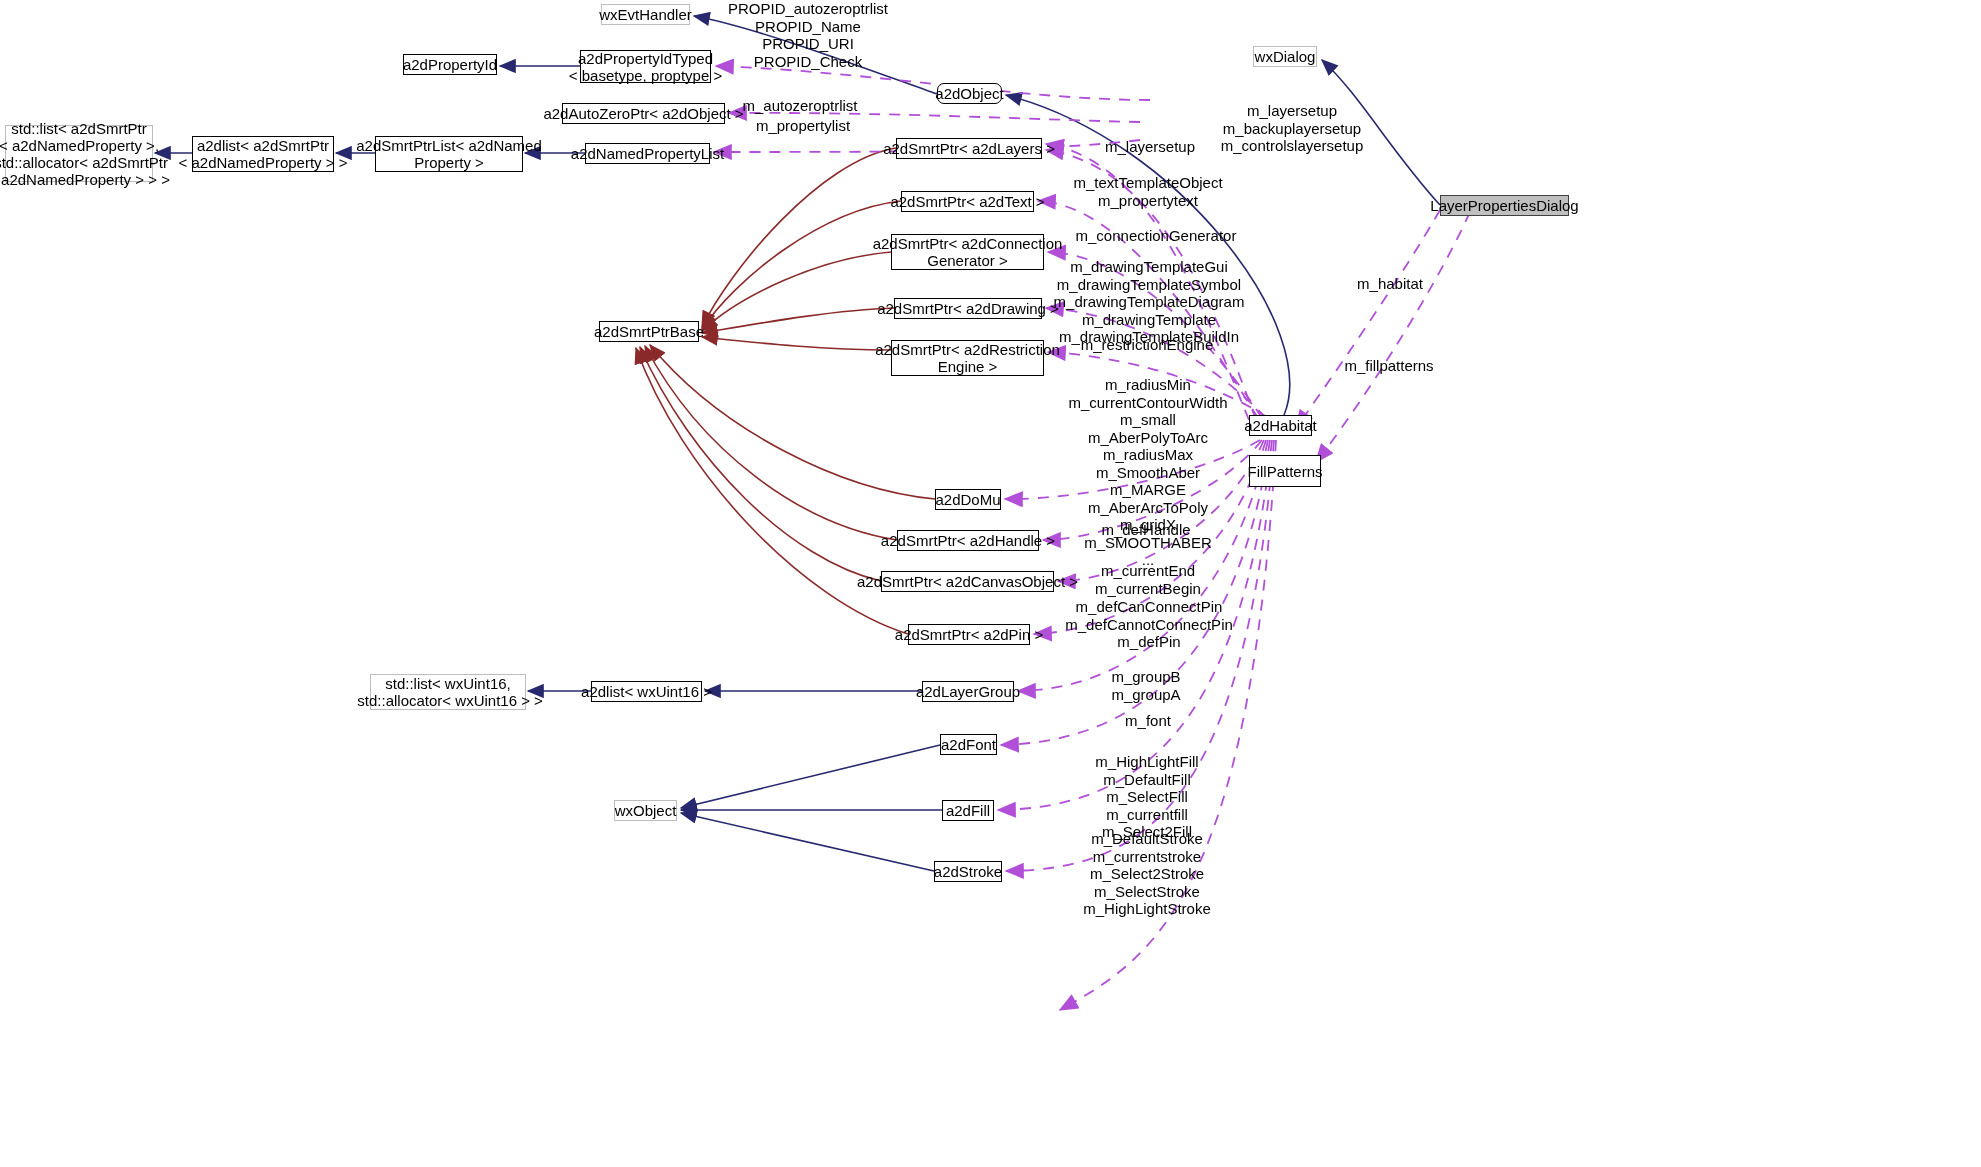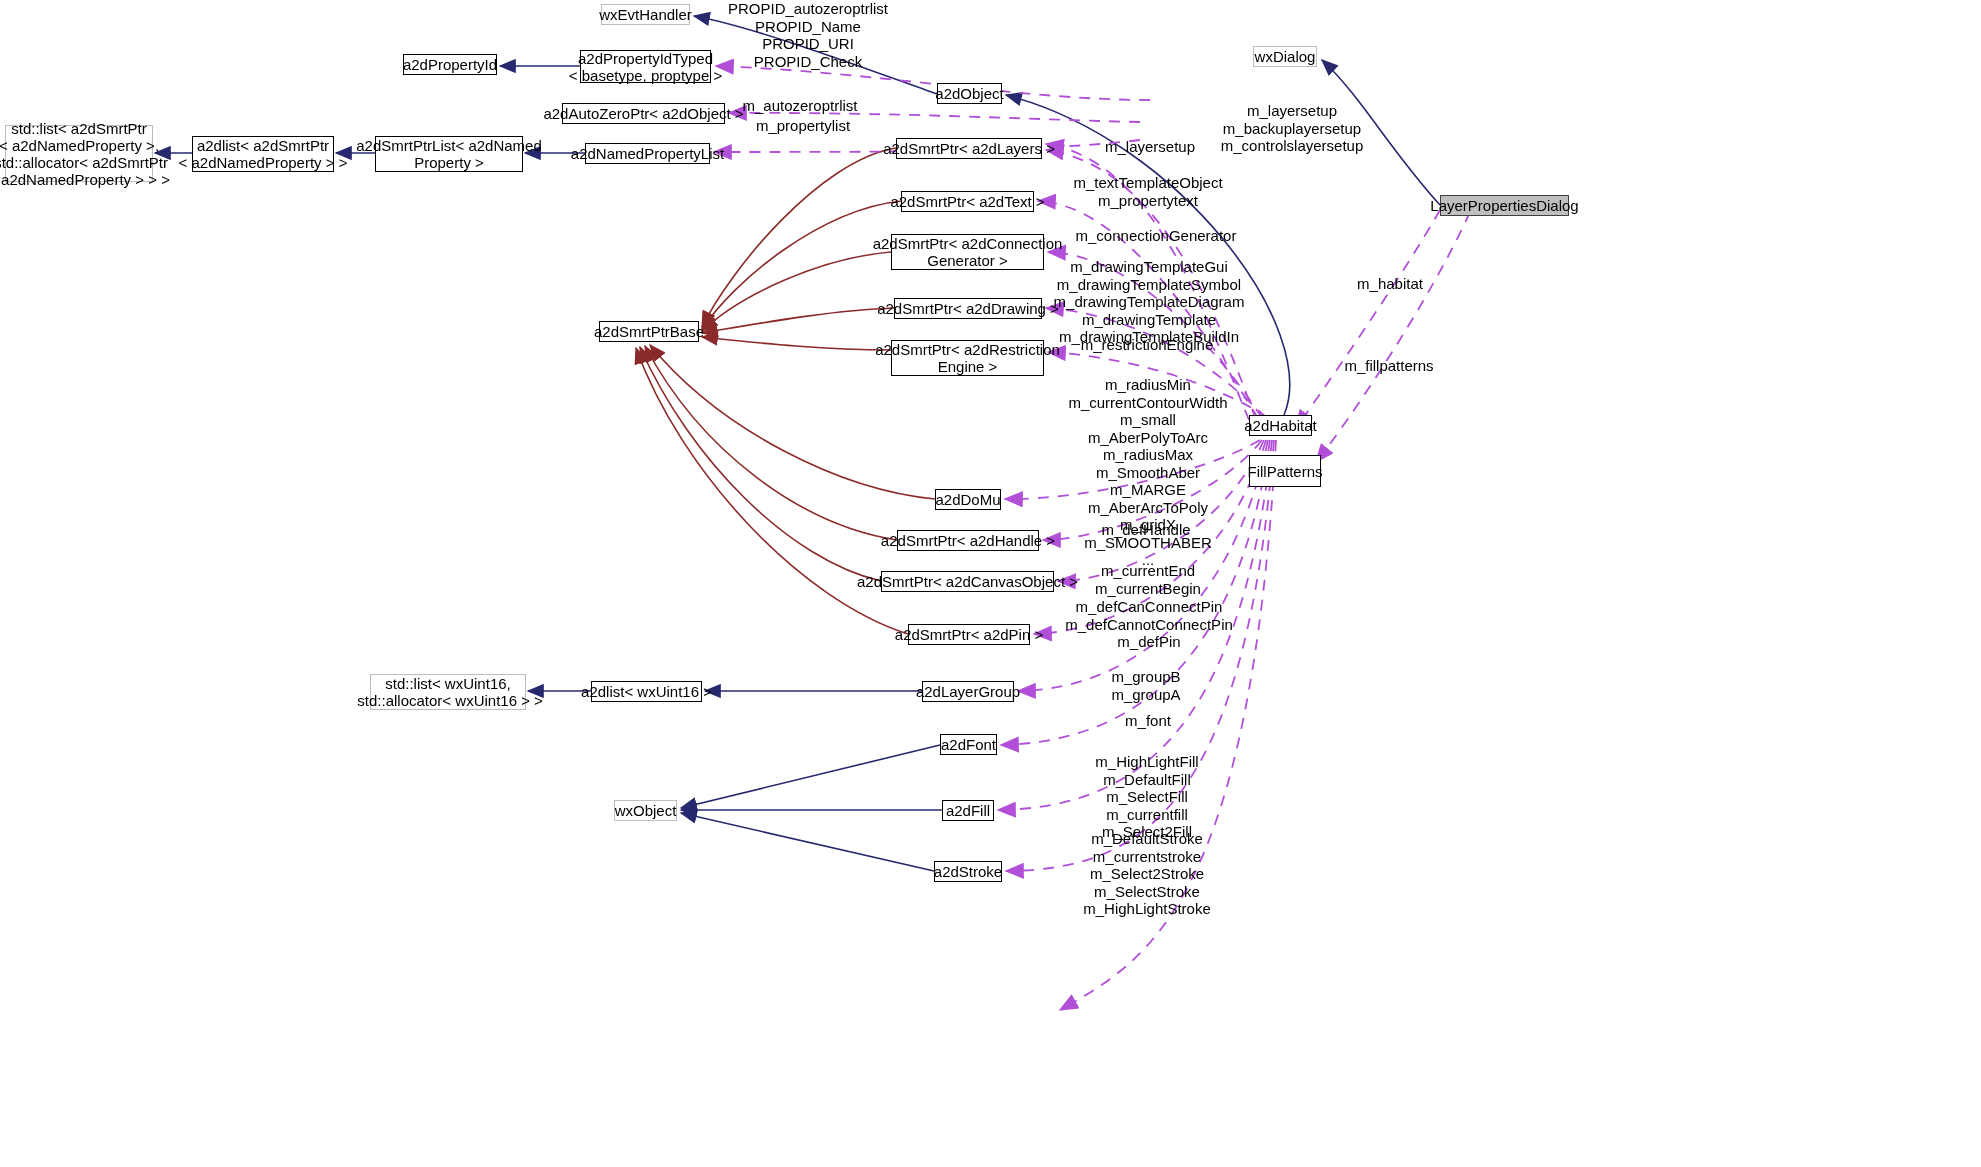--- a/index.html
+++ b/index.html
@@ -112,21 +112,21 @@
   <div class="node" style="left: 192px; top: 136px; width: 142px; height: 36px;"><span>a2dlist&lt; a2dSmrtPtr
 &lt; a2dNamedProperty &gt; &gt;</span></div>
   <div class="node" style="left: 375px; top: 136px; width: 148px; height: 36px;"><span>a2dSmrtPtrList&lt; a2dNamed
 Property &gt;</span></div>
   <div class="node" style="left: 585px; top: 143px; width: 125px; height: 21px;"><span>a2dNamedPropertyList</span></div>
   <div class="node" style="left: 403px; top: 54px; width: 94px; height: 21px;"><span>a2dPropertyId</span></div>
   <div class="node" style="left: 580px; top: 50px; width: 131px; height: 33px;"><span>a2dPropertyIdTyped
 &lt; basetype, proptype &gt;</span></div>
   <div class="node grey" style="left: 601px; top: 4px; width: 89px; height: 21px;"><span>wxEvtHandler</span></div>
   <div class="node" style="left: 562px; top: 103px; width: 163px; height: 21px;"><span>a2dAutoZeroPtr&lt; a2dObject &gt;</span></div>
-  <div class="node" style="left: 937px; top: 83px; width: 65px; height: 21px;"><span>a2dObject</span></div>
+  <div class="node" style="left: 937px; top: 83px; width: 65px; height: 21px; border-radius: 7px;"><span>a2dObject</span></div>
   <div class="node" style="left: 896px; top: 138px; width: 146px; height: 21px;"><span>a2dSmrtPtr&lt; a2dLayers &gt;</span></div>
   <div class="node" style="left: 901px; top: 191px; width: 133px; height: 21px;"><span>a2dSmrtPtr&lt; a2dText &gt;</span></div>
   <div class="node" style="left: 891px; top: 234px; width: 153px; height: 36px;"><span>a2dSmrtPtr&lt; a2dConnection
 Generator &gt;</span></div>
   <div class="node" style="left: 894px; top: 298px; width: 148px; height: 21px;"><span>a2dSmrtPtr&lt; a2dDrawing &gt;</span></div>
   <div class="node" style="left: 891px; top: 340px; width: 153px; height: 36px;"><span>a2dSmrtPtr&lt; a2dRestriction
 Engine &gt;</span></div>
   <div class="node" style="left: 599px; top: 321px; width: 100px; height: 21px;"><span>a2dSmrtPtrBase</span></div>
   <div class="node" style="left: 935px; top: 489px; width: 66px; height: 21px;"><span>a2dDoMu</span></div>
   <div class="node" style="left: 897px; top: 530px; width: 142px; height: 21px;"><span>a2dSmrtPtr&lt; a2dHandle &gt;</span></div>

